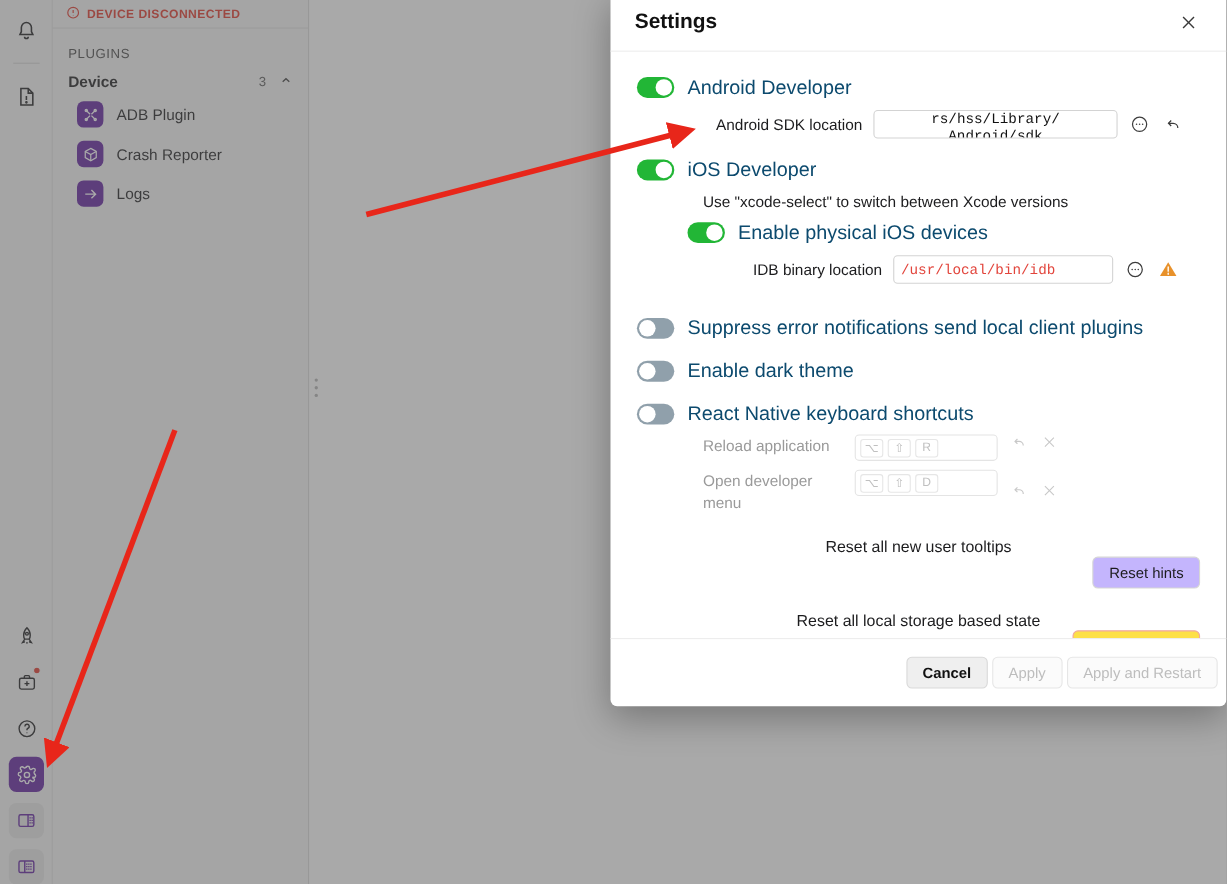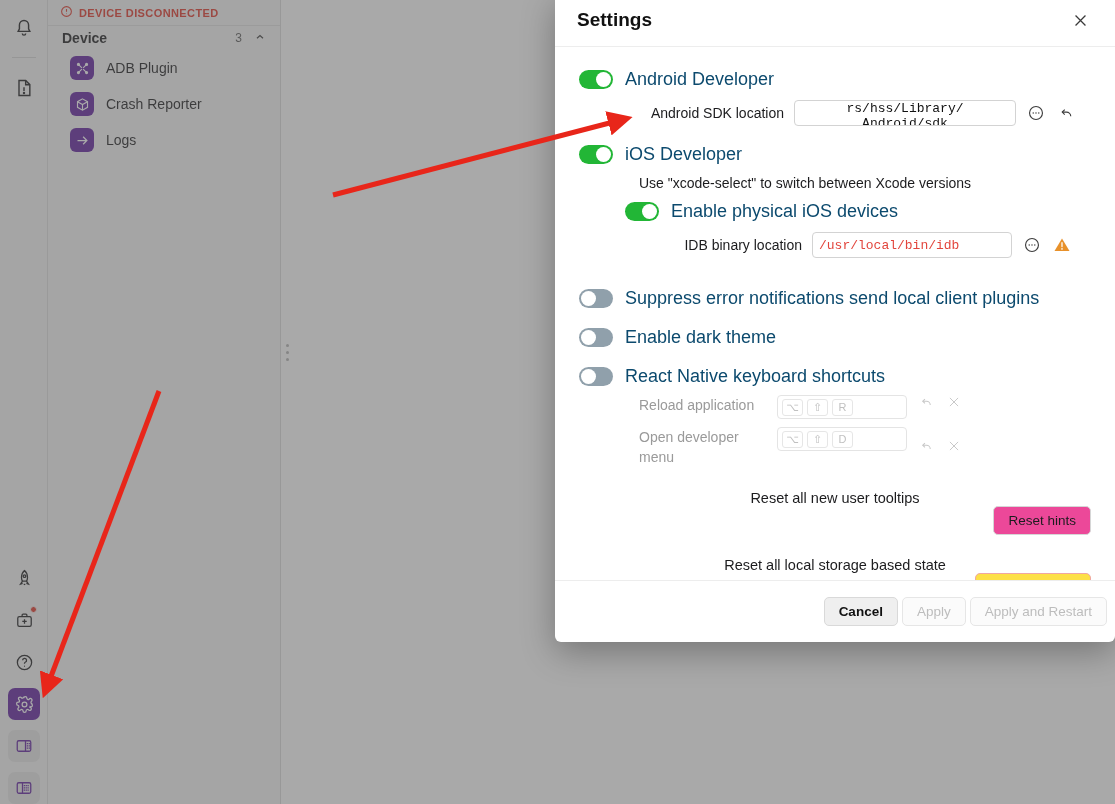--- a/index.html
+++ b/index.html
@@ -144,21 +144,21 @@
   .sc-ico { color: #c8c8c8; font-size: 15px; width: 18px; text-align: center; cursor: pointer; }
 
   
   .reset-row { display: flex; align-items: center; margin-top: 22px; flex-direction: column; }
   .reset-text { font-size: 14.5px; color: #1c1c1e; }
   .btn {
     font-family: "Liberation Sans", sans-serif; font-size: 13.5px;
     border-radius: 5px; padding: 0 14px; height: 29px; cursor: pointer;
     display: inline-flex; align-items: center; justify-content: center;
   }
-  .btn-grey { background: #ec4899; border: 1px solid #d6d6d6; color: #1c1c1e; }
+  .btn-grey { background: #c4b5fd; border: 1px solid #d6d6d6; color: #1c1c1e; }
   .btn-danger { background: #fde047; border: 1px solid #f0a7a2; color: #e2453c; }
   .btn-default { background: #efefef; border: 1px solid #d9d9d9; color: #111; font-weight: bold; }
   .btn-disabled { background: #fbfbfb; border: 1px solid #e6e6e6; color: #bdbdbd; cursor: default; }
   .ml-auto { margin-left: auto; }
 
   
   .arrows { position: absolute; inset: 0; z-index: 30; pointer-events: none; }
 </style>
 </head>
 <body>
@@ -234,20 +234,21 @@
         <span>
           <svg width="13" height="13" viewBox="0 0 24 24" fill="none" stroke="currentColor" stroke-width="2">
             <circle cx="12" cy="12" r="9"></circle>
               <path d="M12 7.5v5"></path>
               <circle cx="12" cy="16.2" r="0.8" fill="currentColor" stroke="none"></circle>
           </svg>
         </span>
         <span>DEVICE DISCONNECTED</span>
       </div>
 
+      <div class="plugins-label">PLUGINS</div>
 
       <div class="device-row">
         <span>Device</span>
         <span class="count">3</span>
         <span class="chev">
           <svg width="12" height="12" viewBox="0 0 24 24" fill="none" stroke="currentColor" stroke-width="2.4">
               <path d="M6 14.5 12 9l6 5.5"></path>
             </svg>
         </span>
       </div>

